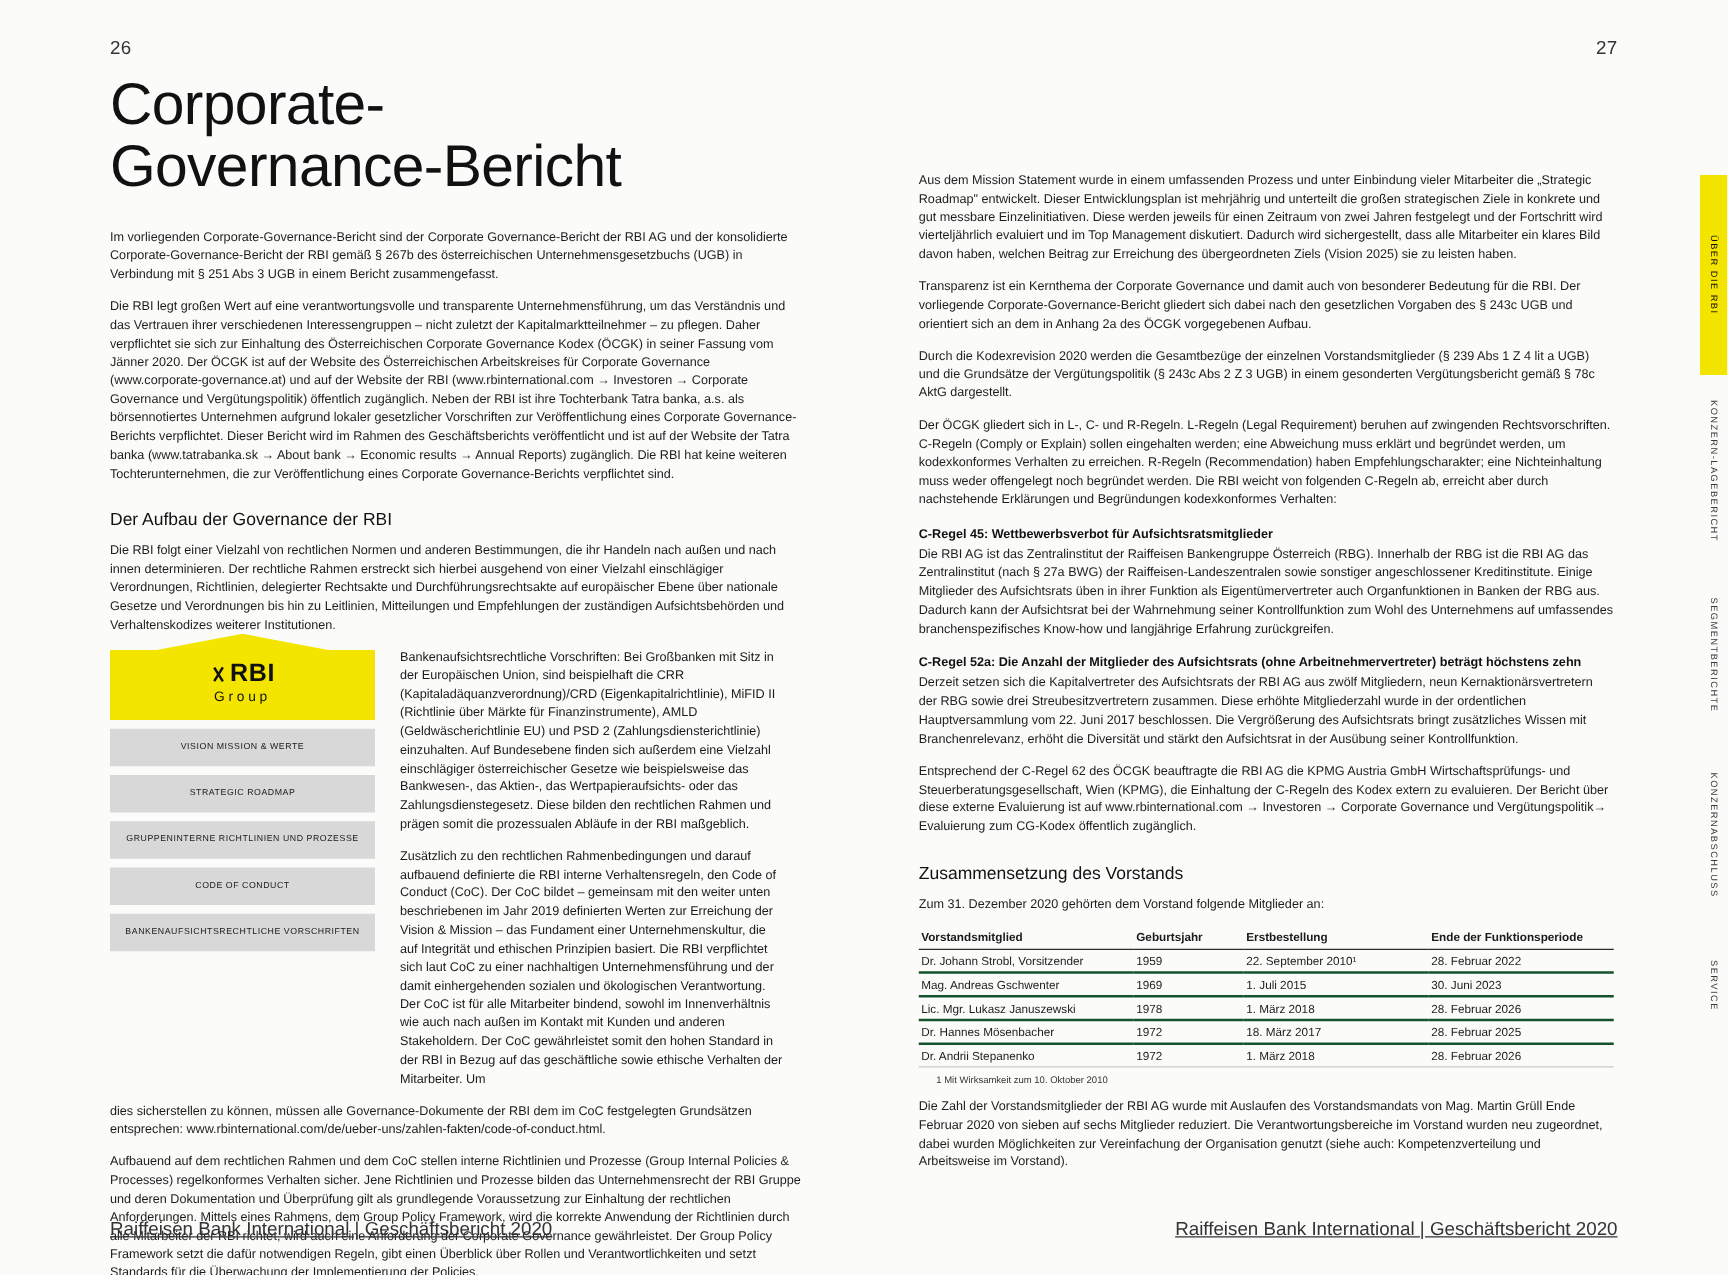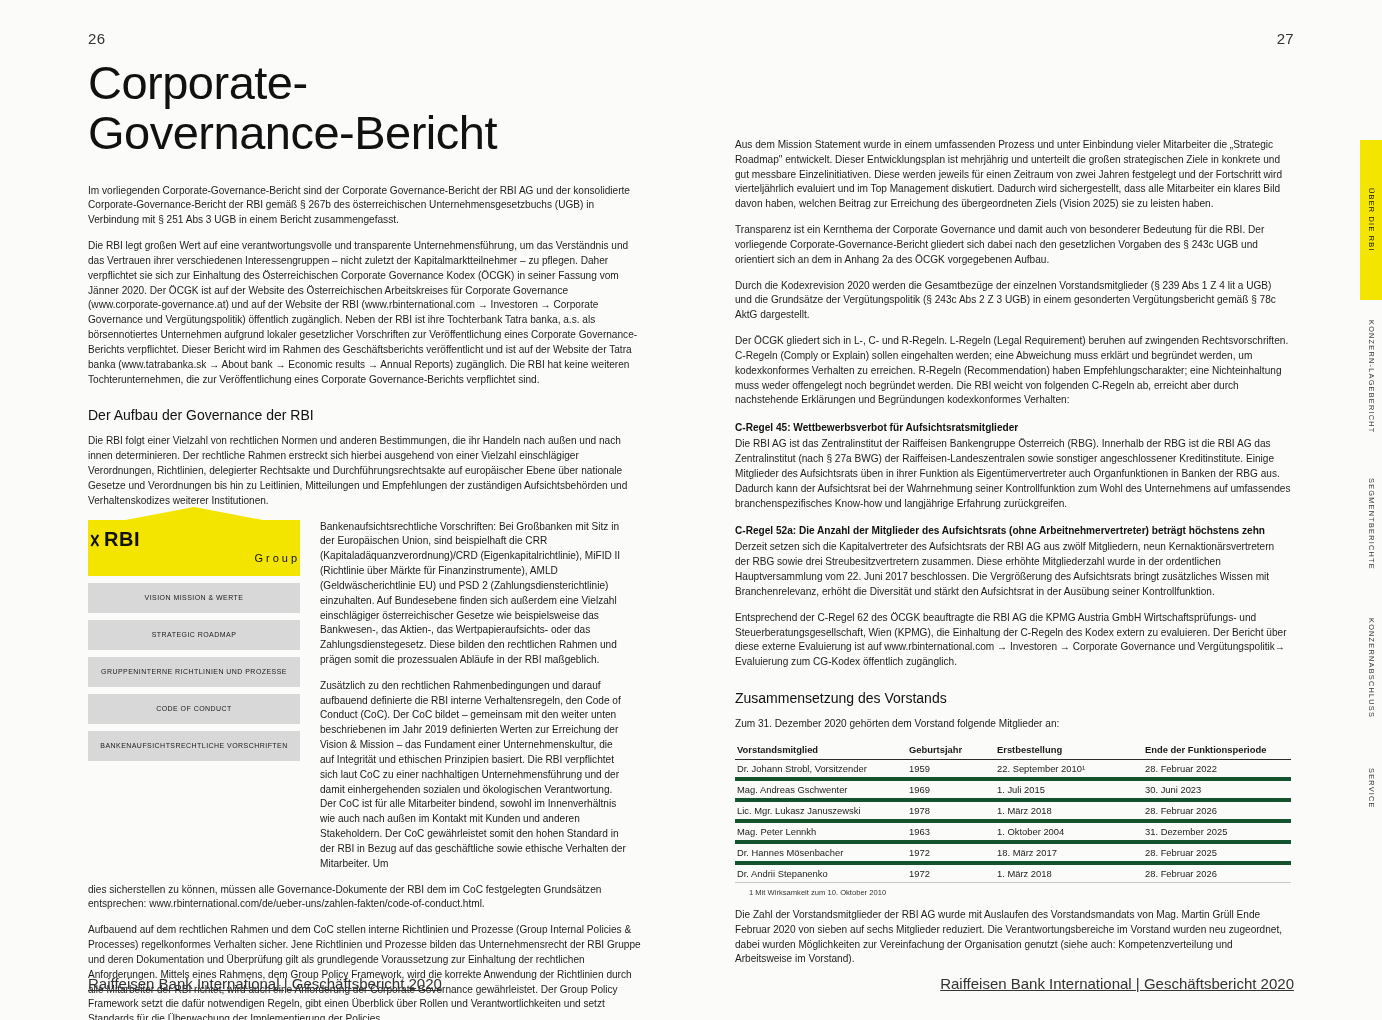--- a/index.html
+++ b/index.html
@@ -90,30 +90,30 @@
     left:50%; top:-13px;
     transform:translateX(-50%);
     width:0; height:0;
     border-left:74px solid transparent;
     border-right:74px solid transparent;
     border-bottom:14px solid #f4e500;
   }
   .diag-logo .logo-txt {
     position:absolute;
     left:0; right:0; top:8px;
-    text-align:left;
+    text-align:center;
     font-size:20px;
     font-weight:700;
     color:#111;
     letter-spacing:.5px;
   }
   .diag-logo .logo-sub {
     position:absolute;
     left:0; right:0; top:32px;
-    text-align:right;
+    text-align:center;
     font-size:11px;
     color:#111;
     letter-spacing:3px;
   }
   .diag-logo .logo-x {
     display:inline-block;
     width:13px; height:13px;
     margin-right:3px;
     vertical-align:-1px;
     position:relative;
@@ -161,21 +161,21 @@
   table.board th {
     text-align:left;
     font-weight:700;
     font-size:9.4px;
     padding:3px 4px 4px 2px;
     border-bottom:1px solid #2b2b2b;
     white-space:nowrap;
   }
   table.board td {
     padding:3px 4px 3px 2px;
-    border-bottom:4px solid #14532d;
+    border-bottom:2px solid #14532d;
     color:#1d1d1d;
   }
   table.board tr:last-child td { border-bottom:1px solid #c9c9c9; }
   .col-b { width:88px; }
   .col-c { width:148px; }
   .col-d { width:148px; }
   .tbl-note {
     font-size:7.6px;
     color:#333;
     margin:5px 0 11px 14px;
@@ -299,26 +299,20 @@
           <td>1. Juli 2015</td>
           <td>30. Juni 2023</td>
         </tr>
         <tr>
           <td>Lic. Mgr. Lukasz Januszewski</td>
           <td>1978</td>
           <td>1. März 2018</td>
           <td>28. Februar 2026</td>
         </tr>
         <tr>
-          <td>Mag. Peter Lennkh</td>
-          <td>1963</td>
-          <td>1. Oktober 2004</td>
-          <td>31. Dezember 2025</td>
-        </tr>
-        <tr>
           <td>Dr. Hannes Mösenbacher</td>
           <td>1972</td>
           <td>18. März 2017</td>
           <td>28. Februar 2025</td>
         </tr>
         <tr>
           <td>Dr. Andrii Stepanenko</td>
           <td>1972</td>
           <td>1. März 2018</td>
           <td>28. Februar 2026</td>

